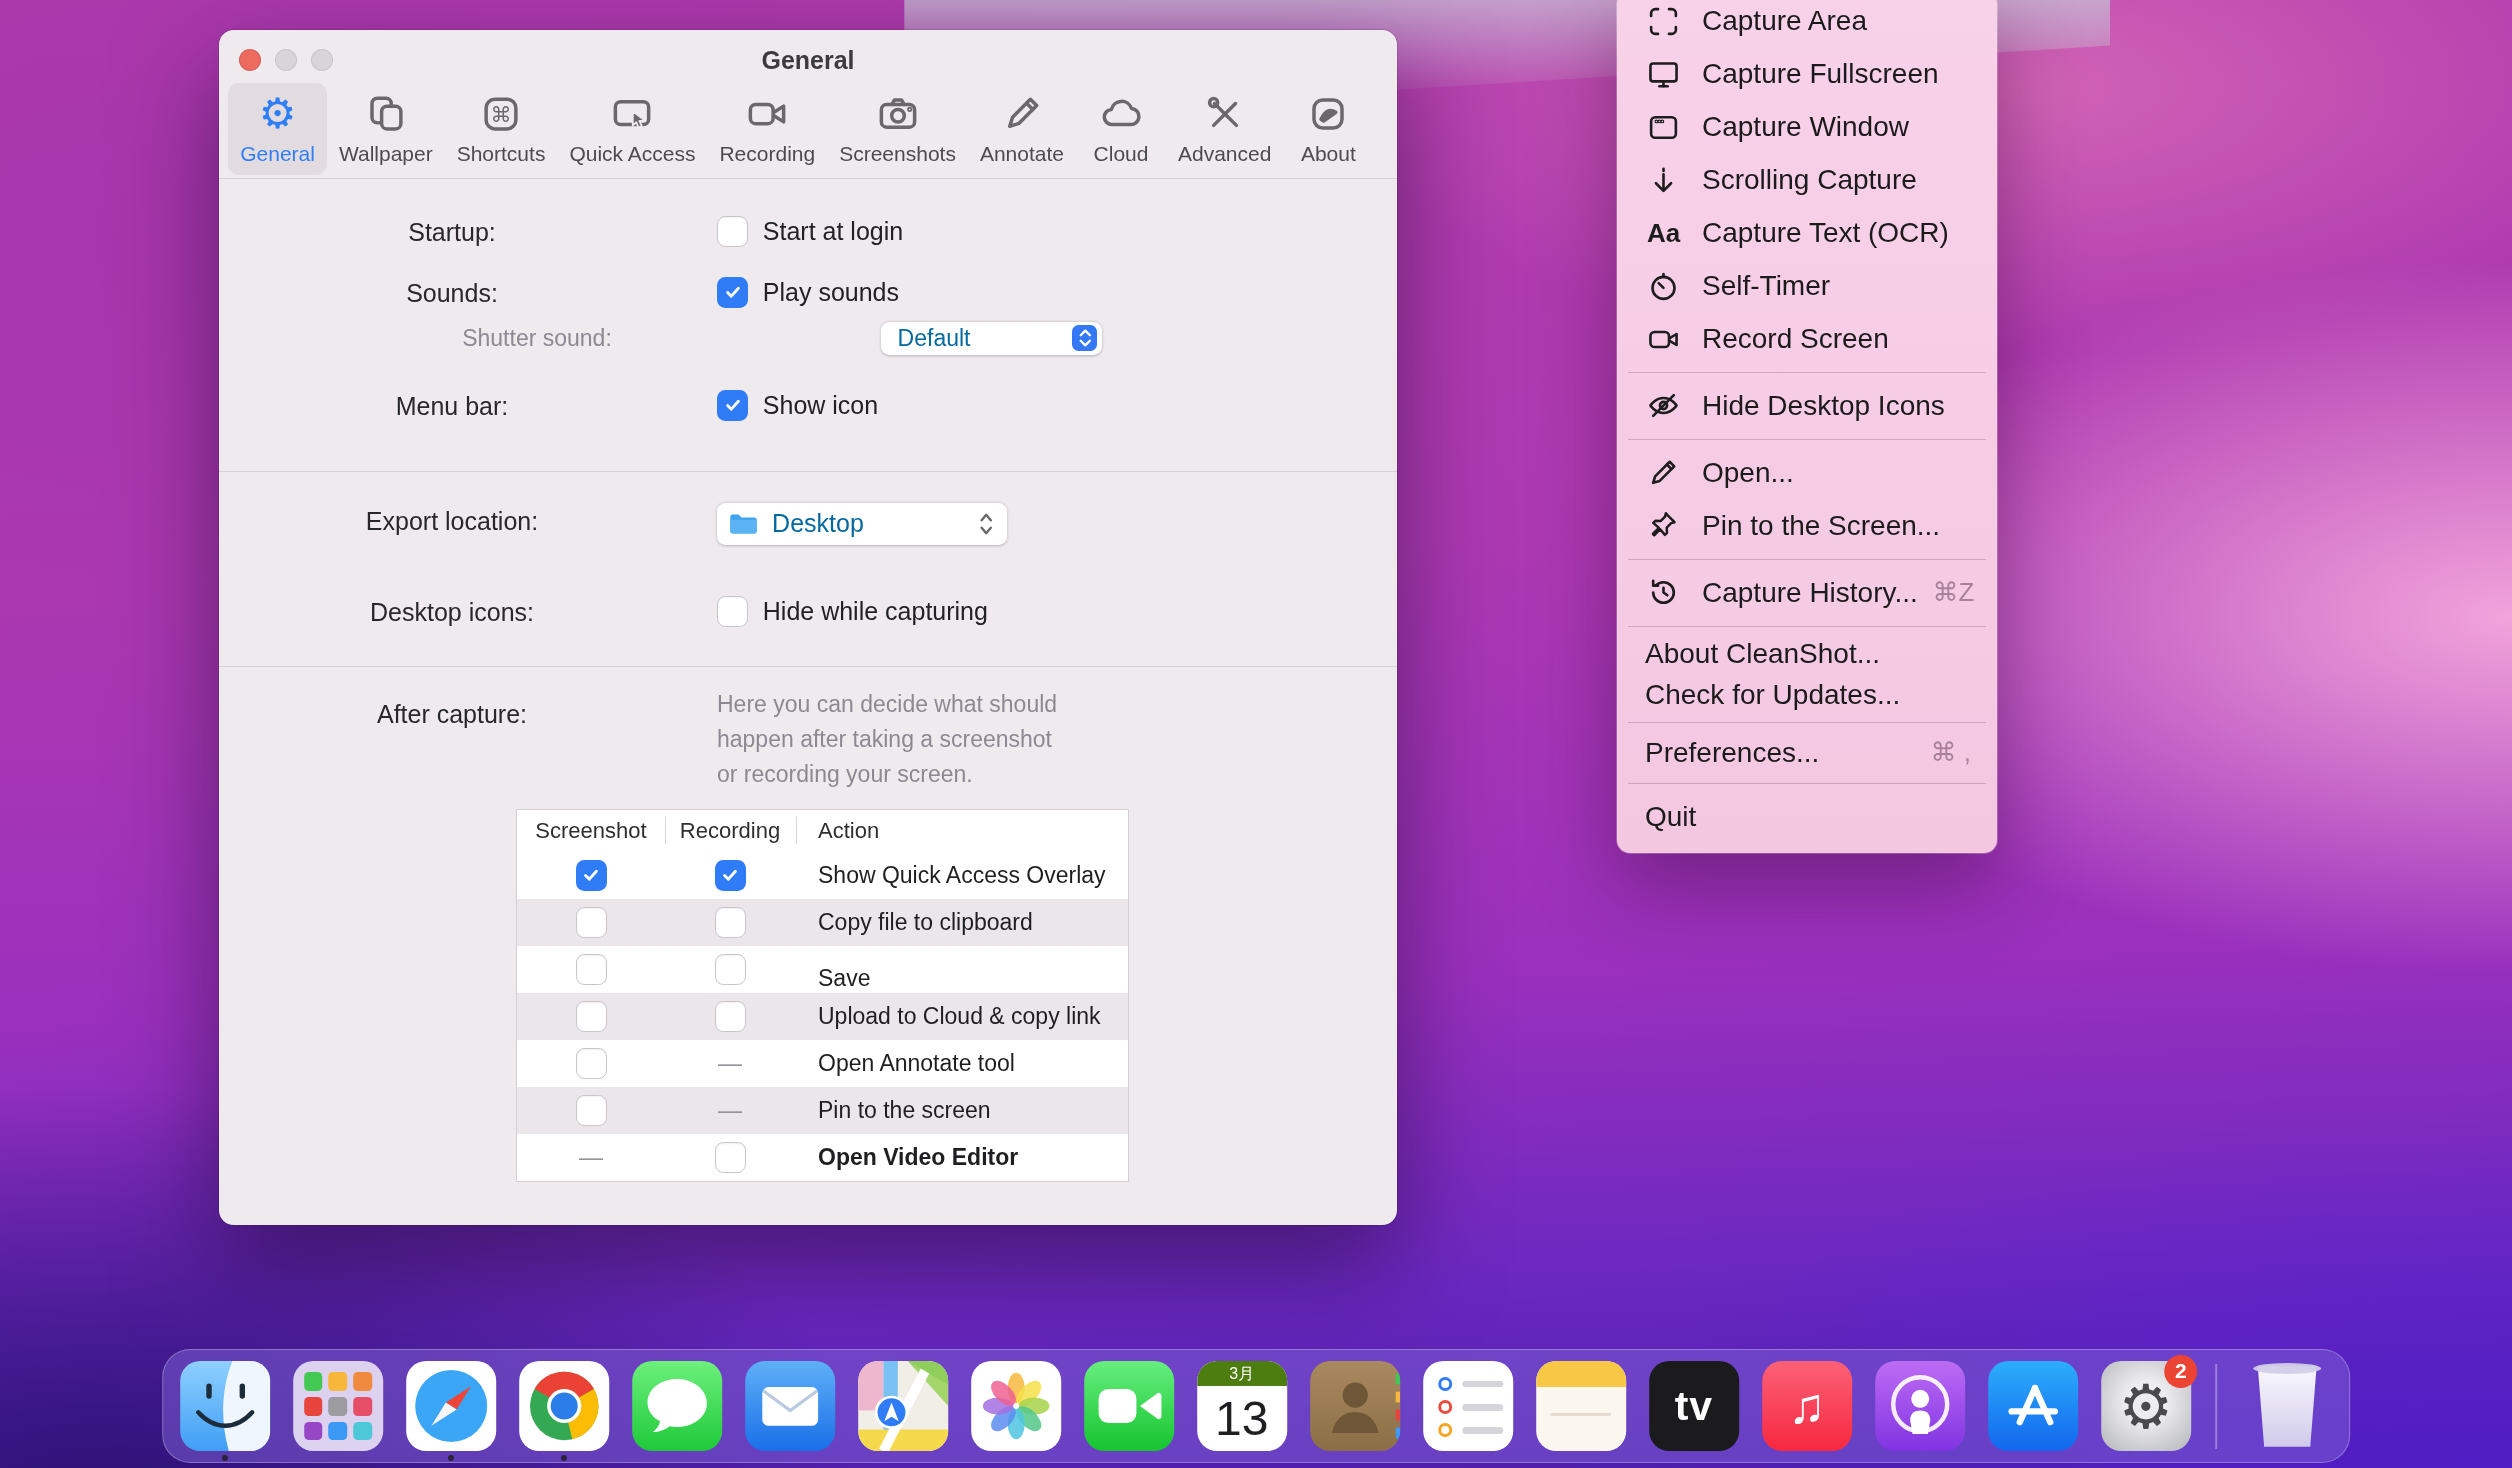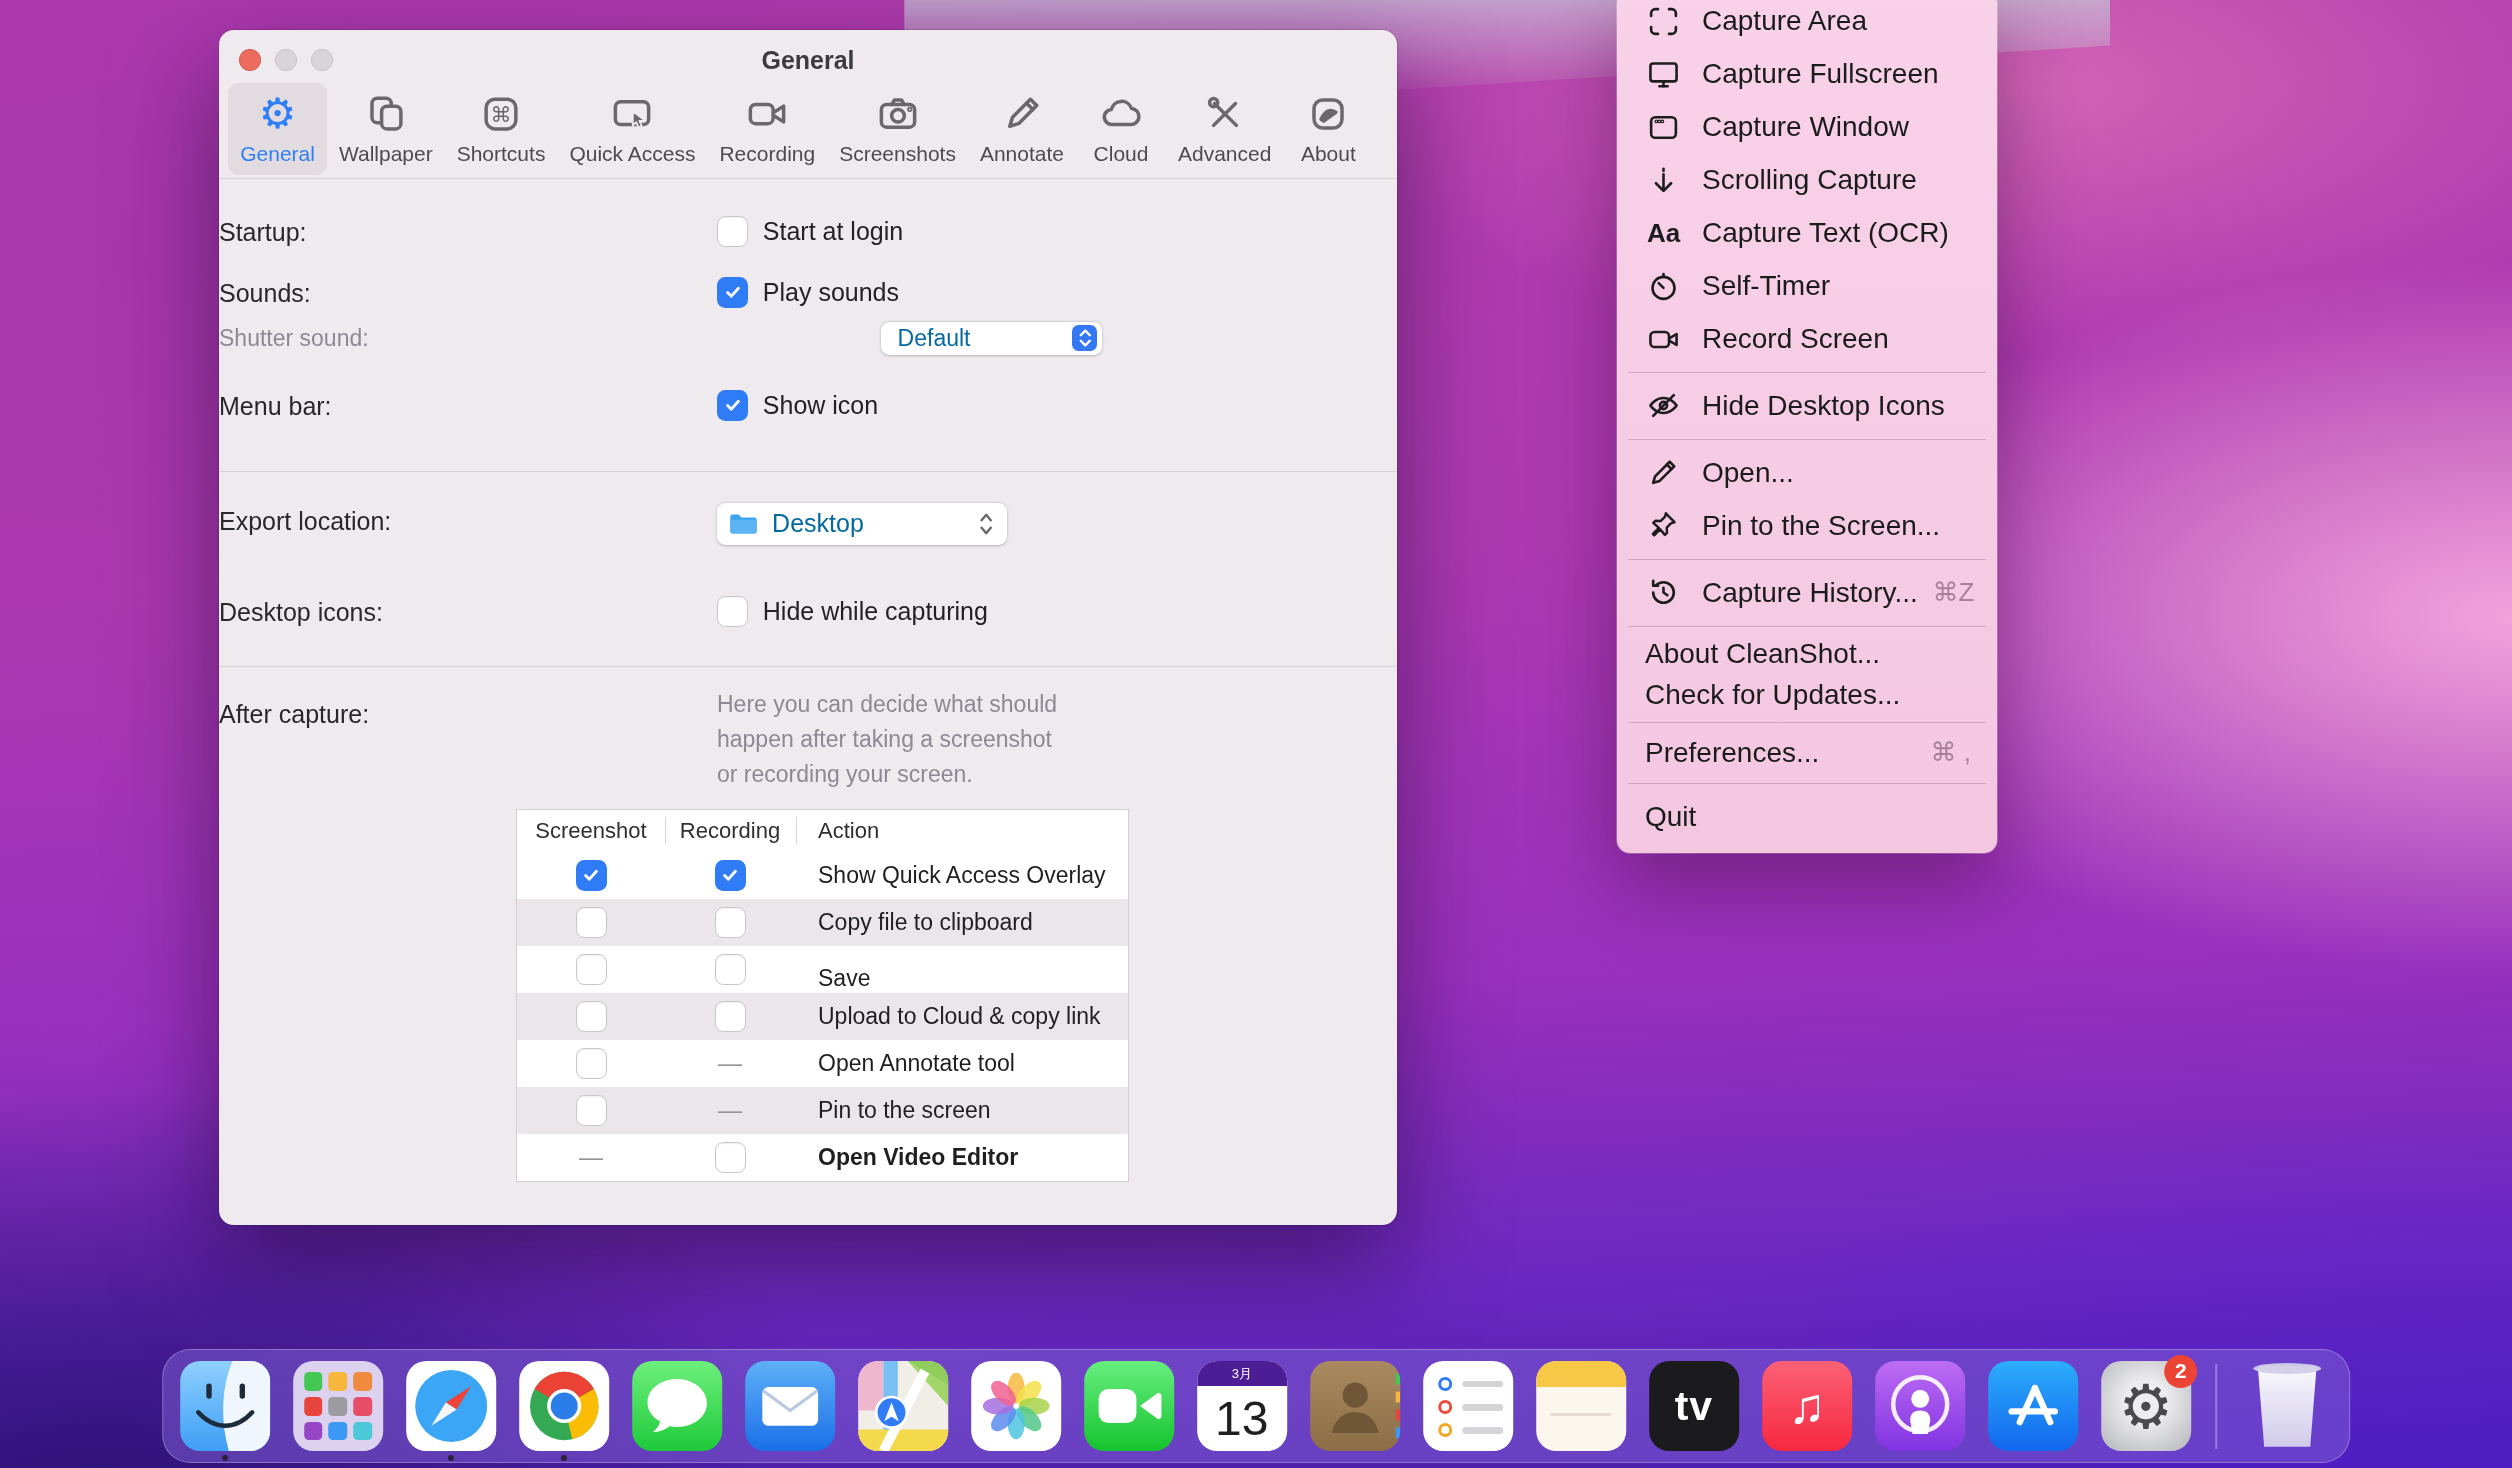--- a/index.html
+++ b/index.html
@@ -30,21 +30,21 @@
     padding:7.4px 12px 9.2px;border-radius:11px;min-width:66px;}
   .tb-item.selected{background:#e2dce1;}
   .tb-icon{height:48px;display:flex;align-items:center;justify-content:center;color:#6b686d;}
   .tb-icon svg{stroke:#6b686d;fill:none;stroke-width:2;stroke-linecap:round;stroke-linejoin:round;}
   .tb-gear{font-size:42px;line-height:42px;color:#2e7ef7;}
   .tb-label{font-size:21px;color:#4c4c4e;margin-top:3.7px;white-space:nowrap;}
   .tb-item.selected .tb-label{color:#2e7ef7;}
   .tb-divider{position:absolute;left:0;right:0;top:148px;height:0.9px;background:#d7d1d6;}
   
   .row{position:absolute;left:0;right:0;height:37px;}
-  .row-label{position:absolute;left:0;top:0;width:466px;text-align:left;font-size:25px;color:#28282a;}
+  .row-label{position:absolute;left:0;top:0;width:466px;text-align:center;font-size:25px;color:#28282a;}
   .row-label.sub{width:636px;font-size:23px;color:#8d8992;}
   .opt{position:absolute;left:498px;top:-1.8px;display:flex;align-items:center;gap:14.8px;}
   .opt-text{font-size:25px;color:#222224;}
   .cb{width:31px;height:31px;border-radius:8.3px;box-sizing:border-box;display:flex;align-items:center;justify-content:center;}
   .cb.on{background:#2f7cf6;}
   .cb.off{background:#fff;border:0.9px solid #c9c4c9;box-shadow:inset 0 0.9px 1.8px rgba(0,0,0,.06);}
   .cb svg{width:20px;height:20px;stroke:#fff;stroke-width:3.4;fill:none;stroke-linecap:round;stroke-linejoin:round;}
   .dash{color:#96929a;font-size:24px;}
   .divider{position:absolute;left:0;right:0;height:0.9px;background:#d8d2d7;}
   .popup{position:absolute;background:#fff;border-radius:8.3px;box-shadow:0 0.9px 2.8px rgba(0,0,0,.25);
@@ -89,22 +89,22 @@
   .dk-bg svg{position:absolute;inset:0;width:100%;height:100%;}
   .dk-app .dot{position:absolute;left:50%;bottom:-10px;width:6.5px;height:6.5px;border-radius:50%;
     background:#2b2337;transform:translateX(-50%);}
   .dk-sep{width:1.8px;height:85px;background:rgba(255,255,255,.32);flex:none;margin:0 1.8px;}
   .badge{position:absolute;top:-6.5px;right:-6.5px;min-width:33px;height:33px;border-radius:16.6px;
     background:#ec4434;color:#fff;font-size:21px;font-weight:bold;display:flex;align-items:center;justify-content:center;}
   
   .lp-grid{position:absolute;inset:0;display:grid;grid-template-columns:repeat(3,18.4px);grid-template-rows:repeat(3,18.4px);
     gap:6.5px;place-content:center;}
   .lp-grid span{border-radius:4.6px;}
-  .cal-top{position:absolute;top:0;left:0;right:0;height:25px;background:#4c1d95;color:#fff;
-    font-size:13px;text-align:center;line-height:25px;}
+  .cal-top{position:absolute;top:0;left:0;right:0;height:25px;background:#4d7c0f;color:#fff;
+    font-size:16px;text-align:center;line-height:25px;}
   .cal-day{position:absolute;top:25px;left:0;right:0;bottom:0;display:flex;align-items:center;justify-content:center;
     font-size:48px;color:#1f1f21;}
   .rem-row{position:absolute;left:15.7px;display:flex;align-items:center;gap:10px;}
   .rem-dot{width:14px;height:14px;border-radius:50%;box-sizing:border-box;border:3.2px solid;}
   .rem-line{width:41px;height:6.5px;border-radius:3.7px;background:#d4d4d9;}
   .tv-text{position:absolute;inset:0;display:flex;align-items:center;justify-content:center;
     color:#fff;font-size:41px;font-weight:bold;letter-spacing:0.9px;}
   .music-note{position:absolute;inset:0;display:flex;align-items:center;justify-content:center;color:#fff;font-size:50px;}
   .gear-big{position:absolute;inset:0;display:flex;align-items:center;justify-content:center;color:#4a4a4e;font-size:61px;}
   .trash-body{position:absolute;left:13px;right:13px;top:4.6px;bottom:4.6px;

